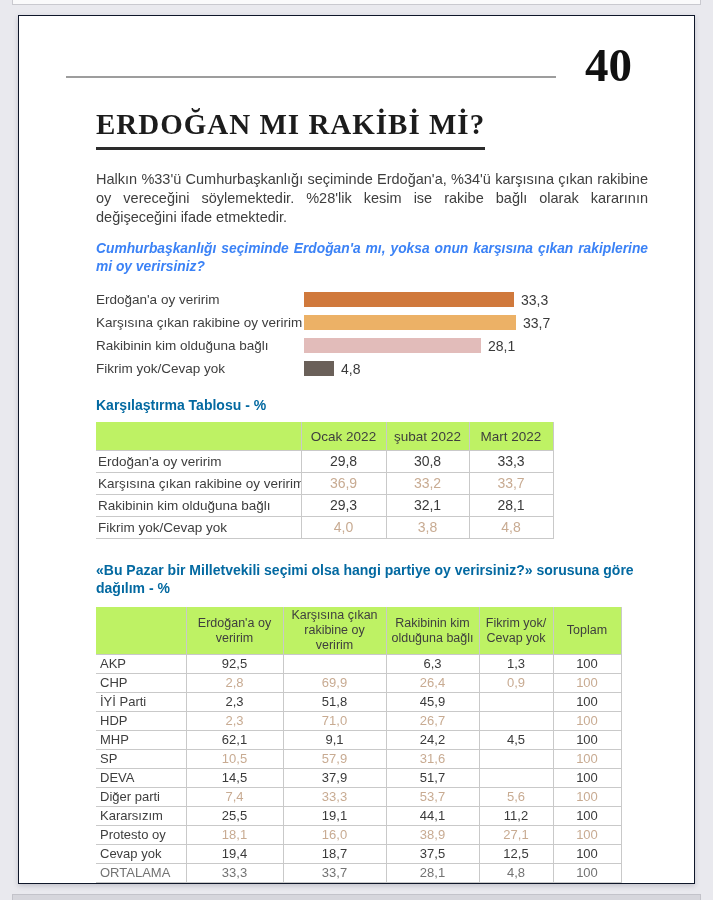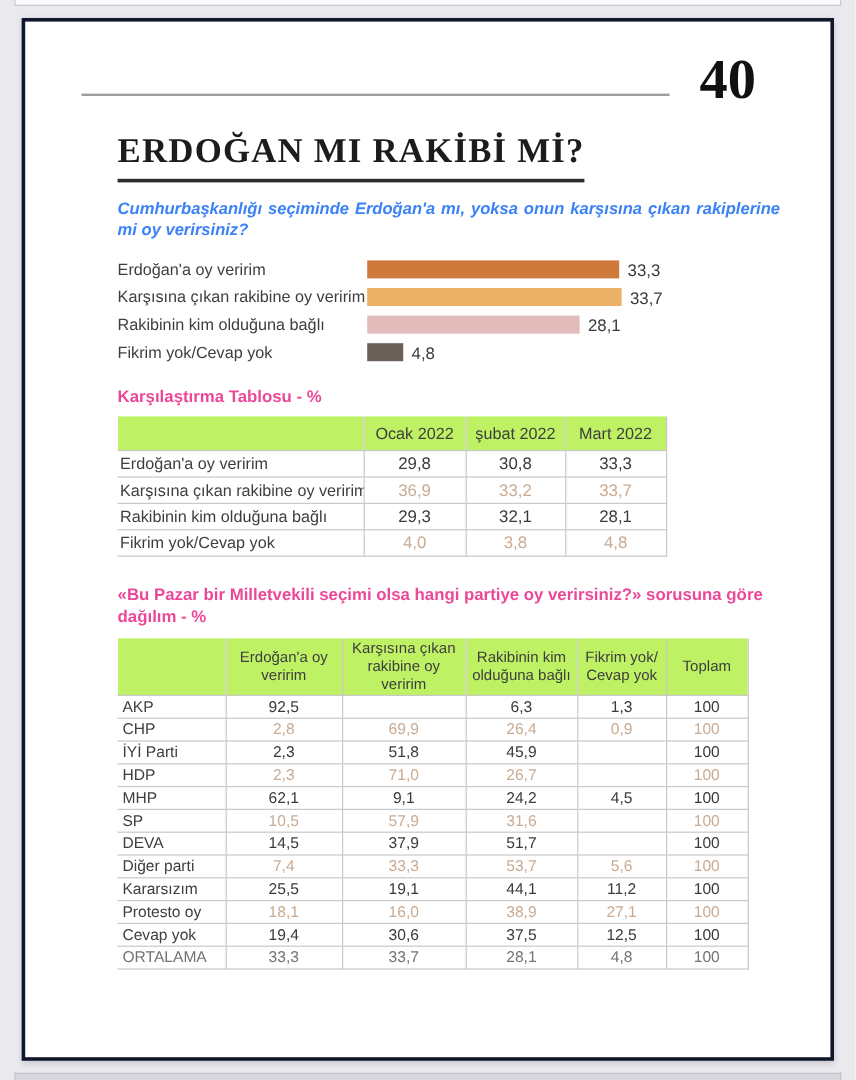--- a/index.html
+++ b/index.html
@@ -8,21 +8,21 @@
     background:#e9e9ee;
     font-family:"Liberation Sans",sans-serif;
     -webkit-font-smoothing:antialiased;
   }
   .prev-edge{position:absolute;top:0;left:12px;right:12px;height:4px;
     background:#fafafb;border:1px solid #c9c9cf;border-top:none;}
   .next-edge{position:absolute;bottom:0;left:12px;right:12px;height:5px;
     background:#d6d6dc;border:1px solid #c3c3ca;border-bottom:none;}
   .page{
     position:absolute;left:18px;top:15px;width:677px;height:869px;
-    box-sizing:border-box;background:#ffffff;border:3px solid #0f172a;
+    box-sizing:border-box;background:#ffffff;border:1px solid #0f172a;
     box-shadow:0 2px 5px rgba(60,60,80,.22);
     padding:0 28px 0 77px;
   }
   
   .header{position:relative;height:88px;}
   .rule{position:absolute;left:-30px;top:60px;width:490px;height:2px;background:#9d9d9d;}
   .page-number{
     position:absolute;right:34px;top:26px;
     font-family:"Liberation Serif",serif;font-weight:700;
     font-size:47px;line-height:1;color:#111;
@@ -43,21 +43,21 @@
     font-size:13.8px;line-height:18px;color:#3b82f6;
     font-style:italic;font-weight:700;text-align:justify;
   }
   
   .barchart{margin-top:12px;}
   .bar-row{display:flex;align-items:center;height:23px;}
   .bar-label{width:208px;flex:none;font-size:13.5px;color:#3e3e3e;}
   .bar{height:15px;flex:none;}
   .bar-value{margin-left:7px;font-size:14px;color:#3a3a3a;}
   
-  .section-heading{margin:16px 0 0 0;font-size:14px;font-weight:700;color:#ec4899;width:556px;line-height:18px;}
+  .section-heading{margin:16px 0 0 0;font-size:14px;font-weight:700;color:#0369a1;width:556px;line-height:18px;}
   
   table{border-collapse:collapse;table-layout:fixed;margin-top:8px;}
   th,td{border:1px solid #c9c9c9;overflow:hidden;white-space:nowrap;}
   tr:first-child th{border-top:none;}
   th:first-child,td:first-child{border-left:none;}
   th{font-weight:400;color:#3e3e3e;background:#bef264;}
   td.num{text-align:center;color:#3a3a3a;}
   td.lbl{text-align:left;color:#3e3e3e;}
   .row-light td.num{color:#c8ab92;}
   .row-total td{font-weight:400;color:#737373;}
@@ -80,20 +80,21 @@
 
 <div class="page">
 
   <div class="header">
     <div class="rule"></div>
     <div class="page-number">40</div>
   </div>
 
   <h1 class="title">ERDOĞAN MI RAKİBİ Mİ?</h1>
 
+  <p class="intro">Halkın %33'ü Cumhurbaşkanlığı seçiminde Erdoğan'a, %34'ü karşısına çıkan rakibine oy vereceğini söylemektedir. %28'lik kesim ise rakibe bağlı olarak kararının değişeceğini ifade etmektedir.</p>
 
   <p class="question">Cumhurbaşkanlığı seçiminde Erdoğan'a mı, yoksa onun karşısına çıkan rakiplerine mi oy verirsiniz?</p>
 
   <div class="barchart">
     <div class="bar-row">
       <span class="bar-label">Erdoğan'a oy veririm</span>
       <span class="bar" style="width: 210px; background: rgb(208, 121, 60);"></span>
       <span class="bar-value">33,3</span>
     </div>
     <div class="bar-row">
@@ -252,21 +253,21 @@
       <td class="lbl">Protesto oy</td>
       <td class="num">18,1</td>
       <td class="num">16,0</td>
       <td class="num">38,9</td>
       <td class="num">27,1</td>
       <td class="num">100</td>
     </tr>
     <tr>
       <td class="lbl">Cevap yok</td>
       <td class="num">19,4</td>
-      <td class="num">30,6</td>
+      <td class="num">18,7</td>
       <td class="num">37,5</td>
       <td class="num">12,5</td>
       <td class="num">100</td>
     </tr>
     <tr class="row-total">
       <td class="lbl">ORTALAMA</td>
       <td class="num">33,3</td>
       <td class="num">33,7</td>
       <td class="num">28,1</td>
       <td class="num">4,8</td>

